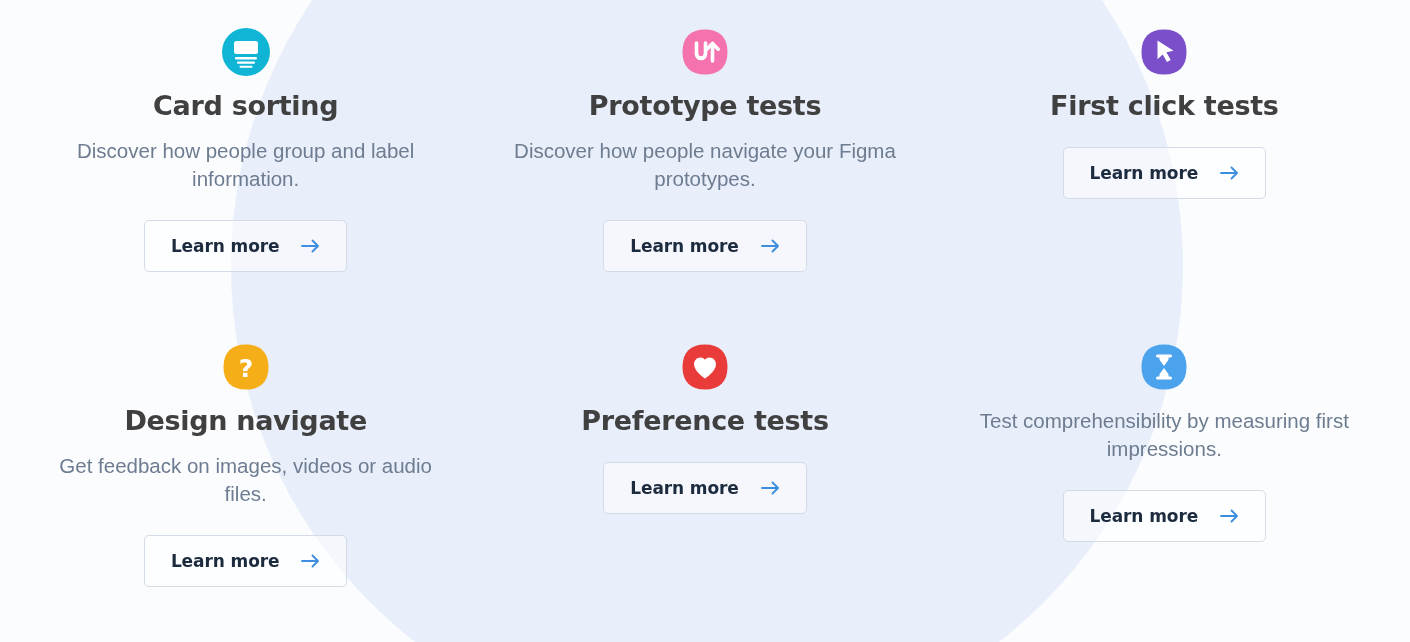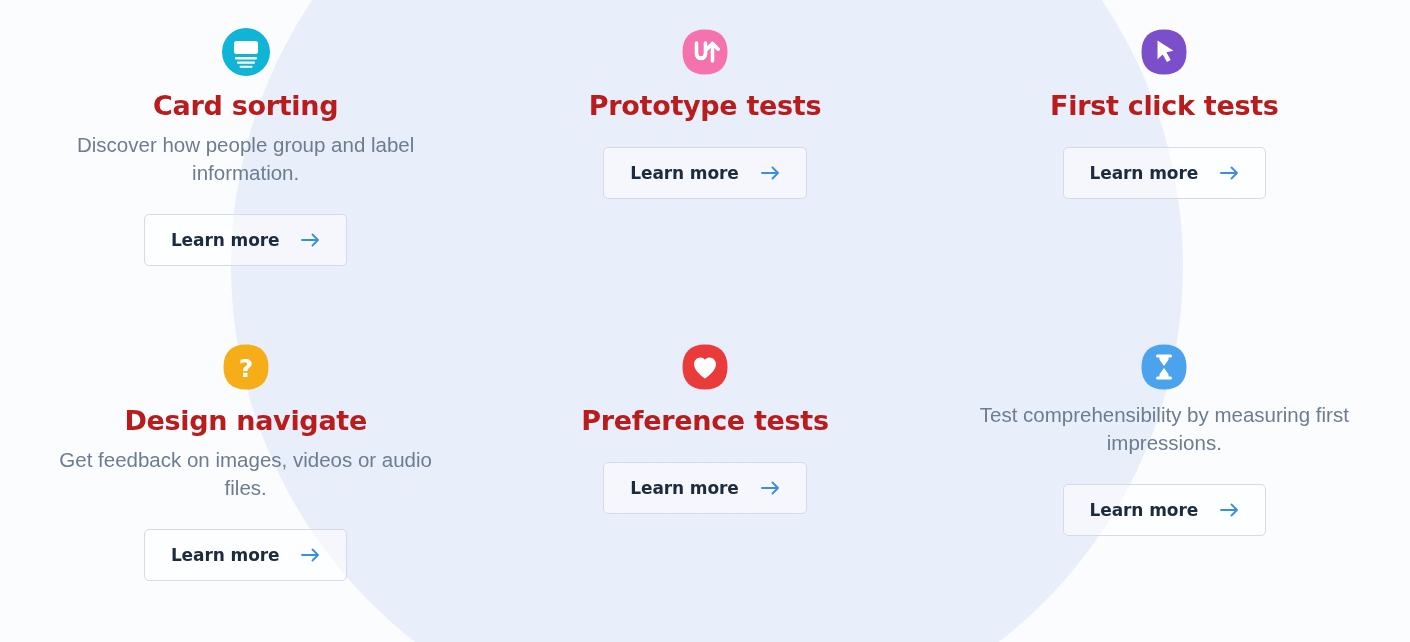--- a/index.html
+++ b/index.html
@@ -58,27 +58,27 @@
     flex: 0 0 auto;
   }
   .icon-badge svg { display: block; width: 48px; height: 48px; }
 
   
   .feature-title {
     margin-top: 14px;
     font-size: 27px;
     font-weight: 700;
     letter-spacing: -0.3px;
-    color: #b91c1c;
+    color: #404040;
     line-height: 1.15;
     text-align: center;
   }
 
   .feature-desc {
-    margin-top: 10px;
+    margin-top: 16px;
     font-size: 20.5px;
     font-weight: 400;
     color: #6d7c90;
     line-height: 1.38;
     text-align: center;
     max-width: 390px;
     font-family: "Liberation Sans", sans-serif;
   }
 
   
@@ -141,20 +141,21 @@
     <span class="icon-badge">
       <svg viewBox="0 0 48 48" xmlns="http://www.w3.org/2000/svg">
         <path d="M24 1.5c14.5 0 22.5 8 22.5 22.5S38.5 46.5 24 46.5 1.5 38.5 1.5 24 9.5 1.5 24 1.5z" fill="#f472ae"></path>
         <path d="M15.5 15v10.5a4.5 4.5 0 009 0V15" stroke="#ffffff" stroke-width="3.6" stroke-linecap="round" fill="none"></path>
         <path d="M31.5 33V15.5" stroke="#ffffff" stroke-width="3.6" stroke-linecap="round"></path>
         <path d="M25.8 21.2l5.7-5.8 5.7 5.8" stroke="#ffffff" stroke-width="3.6" stroke-linecap="round" stroke-linejoin="round" fill="none"></path>
         <path d="M15.5 26a4.5 4.5 0 009 0" stroke="#ffffff" stroke-width="3.6" stroke-linecap="round" fill="none"></path>
       </svg>
     </span>
     <div class="feature-title">Prototype tests</div>
+    <div class="feature-desc">Discover how people navigate your Figma prototypes.</div>
     <button class="learn-more-btn">
       <span>Learn more</span>
       <span class="arrow-icon">
         <svg width="19" height="14" viewBox="0 0 19 14" fill="none" xmlns="http://www.w3.org/2000/svg">
           <path d="M1 7h16M11.5 1.5L17 7l-5.5 5.5" stroke="currentColor" stroke-width="1.9" stroke-linecap="round" stroke-linejoin="round"></path>
         </svg>
       </span>
     </button>
   </div>
 

